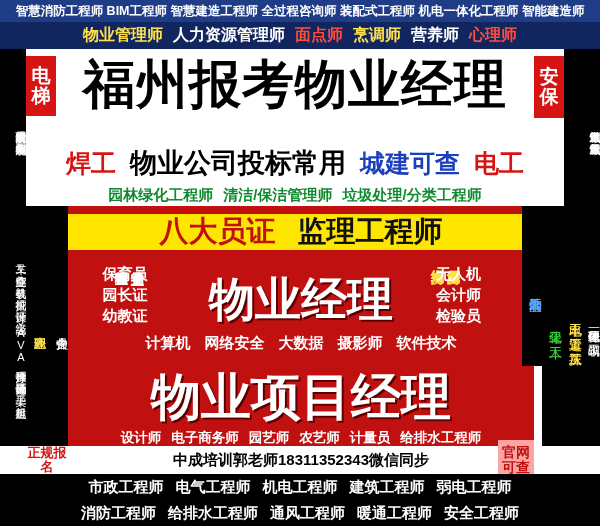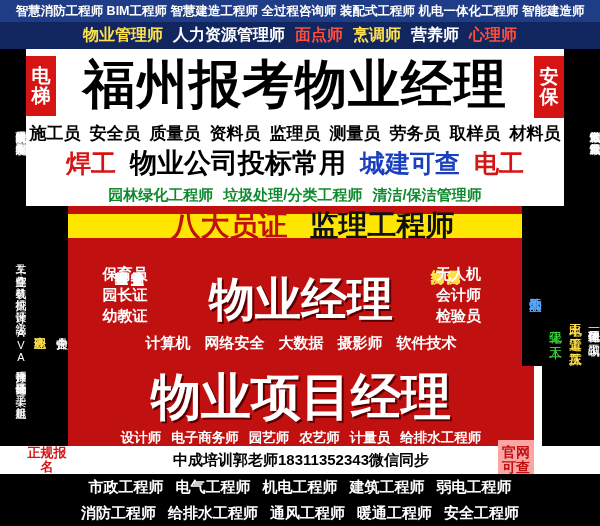--- a/index.html
+++ b/index.html
@@ -95,23 +95,23 @@
     font-size:15px;font-weight:bold;color:#0f8a2e;white-space:nowrap;
   }
 
   
   .redbody{
     position:absolute;left:68px;top:206px;width:466px;height:240px;
     background:#c01010;overflow:hidden;
   }
   
   .yellowband{
-    position:absolute;left:0;top:8px;width:466px;height:24px;
+    position:absolute;left:0;top:8px;width:466px;height:36px;
     background:#ffe600;display:flex;align-items:center;justify-content:center;gap:22px;
-    font-size:29px;font-weight:bold;color:#c01010;white-space:nowrap;padding-left:12px;
+    font-size:29px;font-weight:bold;color:#c01010;white-space:nowrap;
   }
   .yellowband .dark{color:#111;}
 
   
   .wyjl{
     position:absolute;left:108px;top:64px;width:250px;height:60px;
     display:flex;align-items:center;justify-content:center;
     font-family:"DejaVu Serif","Liberation Serif",serif;
     font-weight:bold;font-size:46px;color:#ffffff;white-space:nowrap;
     text-shadow:2px 2px 0 #5a0000;
@@ -244,43 +244,32 @@
 
   <div class="vcol leftcol">安防系统集成项目经理 智能化系统工程师</div>
   <div class="vcol leftcol2">叉车 高空作业 装载机 挖掘机 设计师 高级JAVA程序设计师 三维动画设计师 架子工 起重机</div>
   <div class="vcol rightcol">城市燃气管道师 城市天然气管道师</div>
 
   <div class="redbox elev">电梯</div>
   <div class="redbox anbao">安保</div>
 
   <div class="headline">福州报考物业经理</div>
 
-  <div class="row3">
-    <span>施工员</span>
-    <span>安全员</span>
-    <span>质量员</span>
-    <span>资料员</span>
-    <span>监理员</span>
-    <span>测量员</span>
-    <span>劳务员</span>
-    <span>取样员</span>
-    <span>材料员</span>
-  </div>
 
   <div class="row4">
     <span class="red">焊工</span>
     <span class="blk">物业公司投标常用</span>
     <span class="blue">城建可查</span>
     <span class="red">电工</span>
   </div>
 
   <div class="row5">
     <span>园林绿化工程师</span>
+    <span>清洁/保洁管理师</span>
     <span>垃圾处理/分类工程师</span>
-    <span>清洁/保洁管理师</span>
   </div>
 
   <div class="vcol lcol-a">职业经理人</div>
   <div class="vcol lcol-b">含中介员</div>
 
   <div class="redbody">
 
     <div class="yellowband">
       <span>八大员证</span>
       <span class="dark">监理工程师</span>

